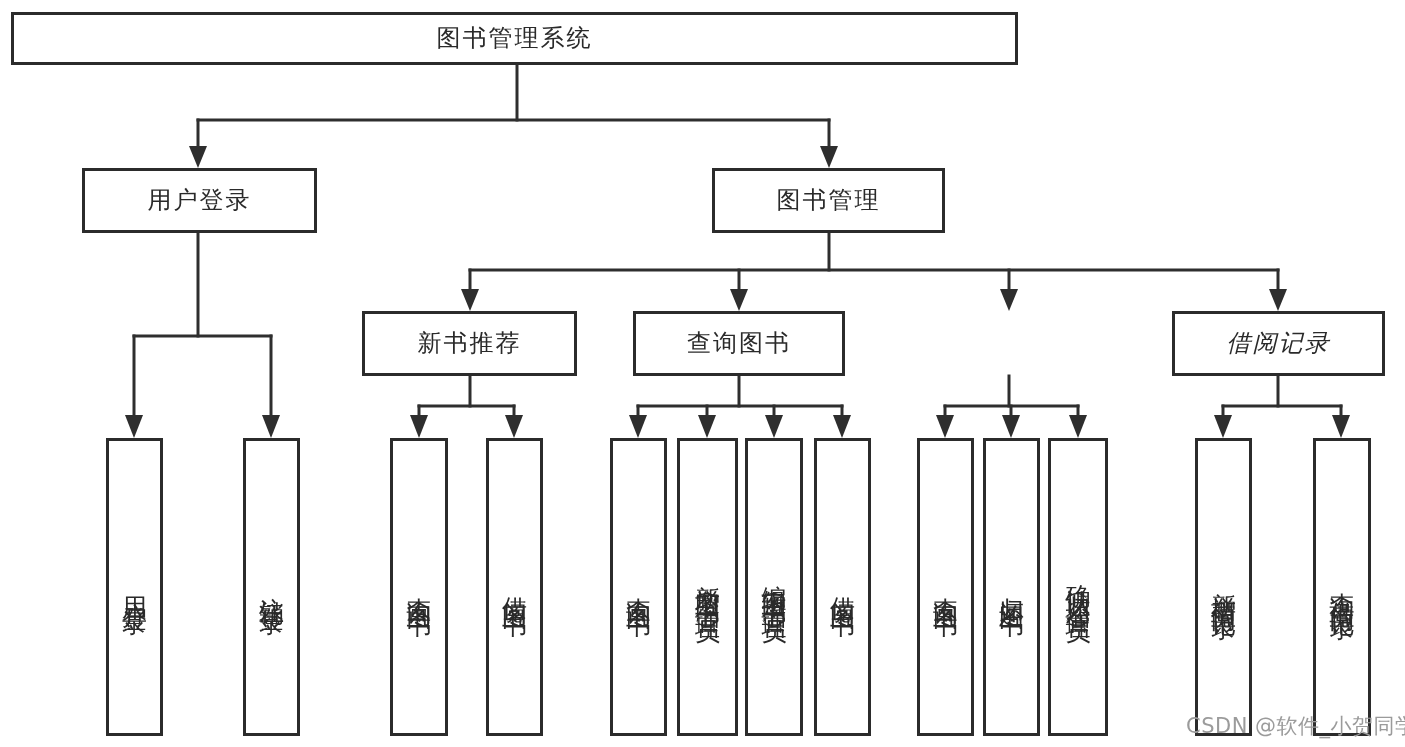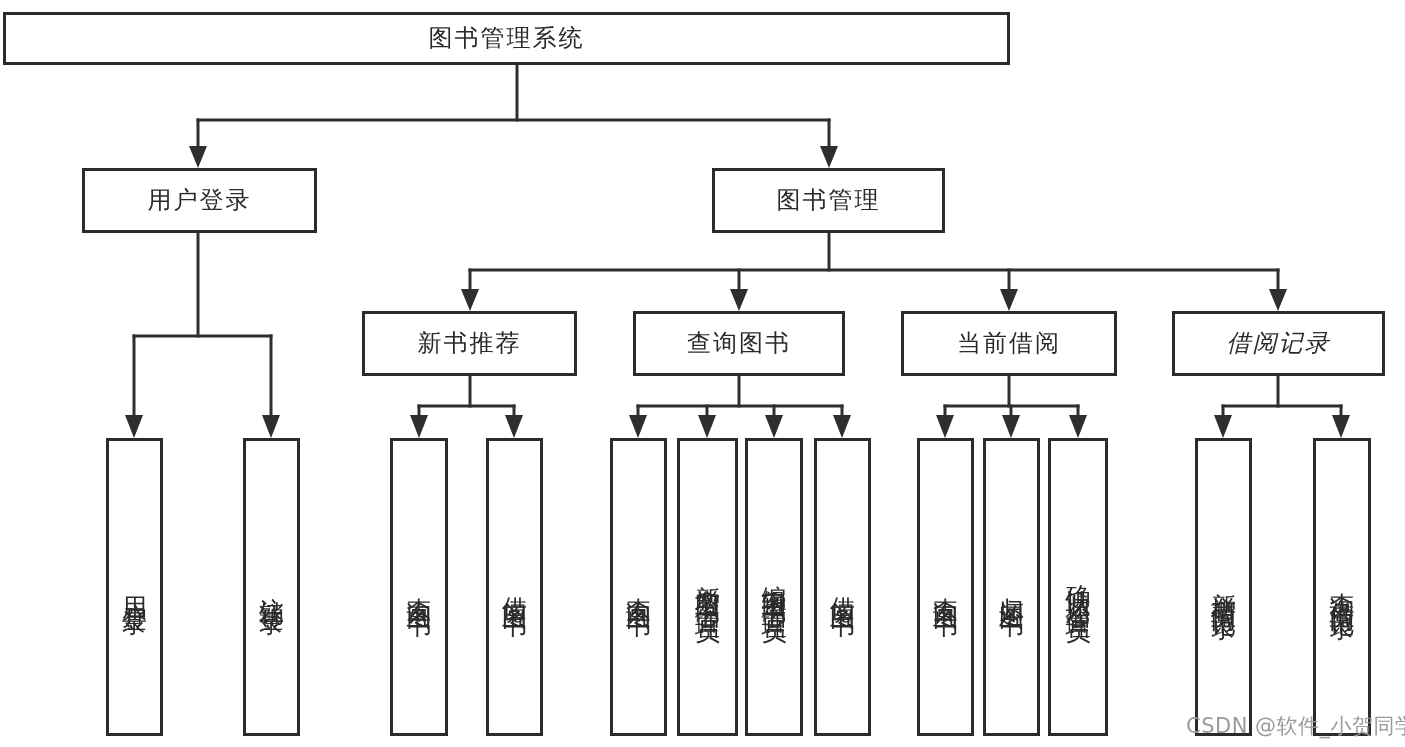--- a/index.html
+++ b/index.html
@@ -143,40 +143,37 @@
     <g>
       <line class="cline" x1="1278" y1="376" x2="1278" y2="406"></line>
       <line class="cline" x1="1223" y1="406" x2="1341" y2="406"></line>
       <line class="cline" x1="1223" y1="406" x2="1223" y2="416"></line>
       <polygon class="ctri" points="1214,415 1232,415 1223,438"></polygon>
       <line class="cline" x1="1341" y1="406" x2="1341" y2="416"></line>
       <polygon class="ctri" points="1332,415 1350,415 1341,438"></polygon>
     </g>
   </svg>
 
-  <div class="box" style="left:3px; top:12px; width:1007px; height:53px;">
+  <div class="box" style="left:11px; top:12px; width:1007px; height:53px;">
     <span class="lbl">图书管理系统</span>
   </div>
 
   <div class="box" style="left:82px; top:168px; width:235px; height:65px;">
     <span class="lbl">用户登录</span>
   </div>
   <div class="box" style="left:712px; top:168px; width:233px; height:65px;">
     <span class="lbl">图书管理</span>
   </div>
 
   <div class="box" style="left:362px; top:311px; width:215px; height:65px;font-family:Liberation Serif, serif;">
     <span class="lbl">新书推荐</span>
   </div>
   <div class="box" style="left:633px; top:311px; width:212px; height:65px;">
     <span class="lbl">查询图书</span>
   </div>
-  <div class="box" style="left:901px; top:311px; width:216px; height:65px;">
-    <span class="lbl">当前借阅</span>
-  </div>
   <div class="box" style="left:1172px; top:311px; width:213px; height:65px;font-style:italic;">
     <span class="lbl">借阅记录</span>
   </div>
 
   <div class="box vbox" style="left:106px; top:438px; width:57px; height:298px;">
     <span class="lbl">用户登录</span>
   </div>
   <div class="box vbox" style="left:243px; top:438px; width:57px; height:298px;">
     <span class="lbl">注销登录</span>
   </div>

